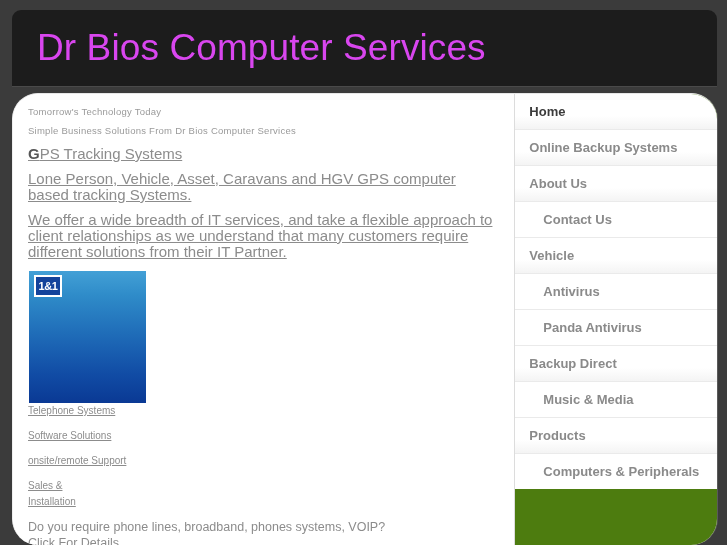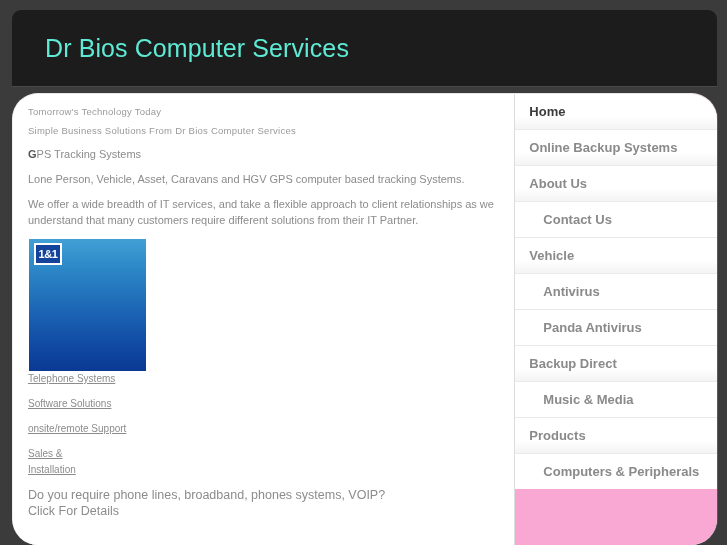--- a/index.html
+++ b/index.html
@@ -30,26 +30,26 @@
     background: #1c1c1c;
     border-radius: 9px 9px 0 0;
     box-shadow: 0 1px 0 #4a4a4a;
     display: flex;
     align-items: center;
     padding: 0 0 0 21px;
     box-sizing: border-box;
     position: relative;
   }
   .site-title {
-    color: #5eead4;
-    font-size: 25px;
+    color: #d946ef;
+    font-size: 37px;
     font-weight: normal;
     letter-spacing: 0.1px;
     line-height: 30px;
-    margin: 12px;
+    margin: 4px;
   }
 
   
   .panel {
     margin-top: 7px;
     background: #ffffff;
     display: flex;
     align-items: stretch;
     height: 452px;
     box-sizing: border-box;
@@ -74,23 +74,24 @@
     font-size: 9.5px;
     line-height: 13px;
     letter-spacing: 0.25px;
     margin: 0 0 6px 0;
   }
   .tagline.second {
     margin-bottom: 9px;
   }
   .para {
     color: #8c8c8c;
-    font-size: 11px;
+    font-size: 15px;
     line-height: 16px;
     margin: 0 0 9px 0;
+    text-decoration: underline;
   }
   .para .lead-cap {
     color: #555;
     font-weight: bold;
   }
   .para.block {
     margin-bottom: 11px;
   }
 
   
@@ -140,21 +141,21 @@
     margin: 0 0 9px 0;
   }
   .blurb div {
     margin: 0;
   }
 
   
   .sidebar {
     width: 206px;
     box-sizing: border-box;
-    background: #f9a8d4;
+    background: #4d7c0f;
     border-left: 1px solid #dcdcdc;
   }
   .nav-list {
     list-style: none;
     margin: 0;
     padding: 0;
   }
   .nav-item {
     position: relative;
     box-sizing: border-box;

